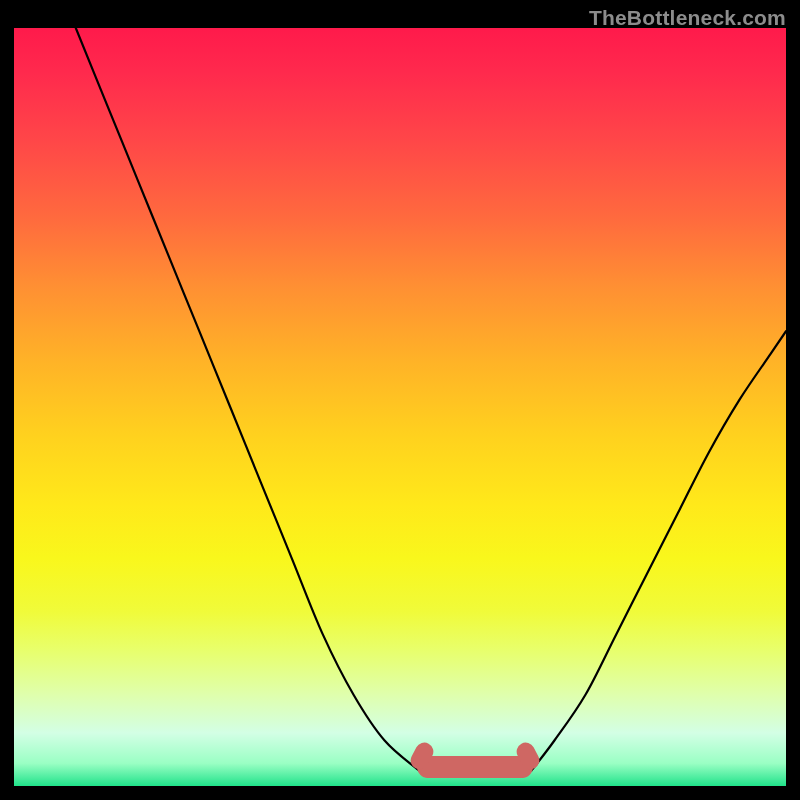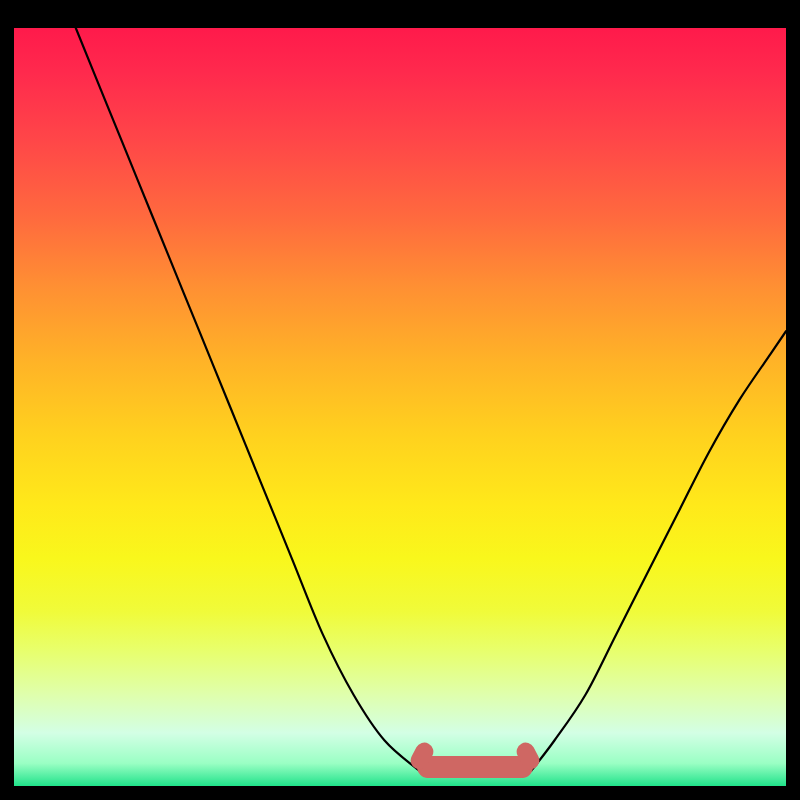--- a/index.html
+++ b/index.html
@@ -89,13 +89,14 @@
 
 <div class="frame">
   <div class="plot">
     <div class="gradient"></div>
     <svg class="curve" viewBox="0 0 772 758" preserveAspectRatio="none">
       <path id="left-path" d="M 61.8 0.0 C 66.9 12.6, 82.3 50.5, 92.6 75.8 C 102.9 101.1, 113.2 126.3, 123.5 151.6 C 133.8 176.9, 144.1 202.1, 154.4 227.4 C 164.7 252.7, 175.0 277.9, 185.3 303.2 C 195.6 328.5, 205.9 353.7, 216.2 379.0 C 226.5 404.3, 236.7 429.5, 247.0 454.8 C 257.3 480.1, 267.6 505.3, 277.9 530.6 C 288.2 555.9, 298.5 583.7, 308.8 606.4 C 319.1 629.1, 329.4 649.4, 339.7 667.0 C 350.0 684.7, 359.6 699.9, 370.6 712.5 C 381.5 725.2, 399.5 737.8, 405.3 742.8" stroke="#000" stroke-width="2.2" fill="none" stroke-linecap="round"></path>
       <path id="right-path" d="M 517.2 742.8 C 521.1 737.8, 531.4 725.2, 540.4 712.5 C 549.4 699.9, 561.0 684.7, 571.3 667.0 C 581.6 649.4, 591.9 626.6, 602.2 606.4 C 612.5 586.2, 622.7 566.0, 633.0 545.8 C 643.3 525.5, 653.6 505.3, 663.9 485.1 C 674.2 464.9, 684.5 443.4, 694.8 424.5 C 705.1 405.5, 715.4 387.8, 725.7 371.4 C 736.0 355.0, 748.8 337.3, 756.6 325.9 C 764.3 314.6, 769.4 307.0, 772.0 303.2" stroke="#000" stroke-width="2.2" fill="none" stroke-linecap="round"></path>
     </svg>
     <div class="hump"></div>
   </div>
+  <div class="source">TheBottleneck.com</div>
 </div>
 
 </body></html>

